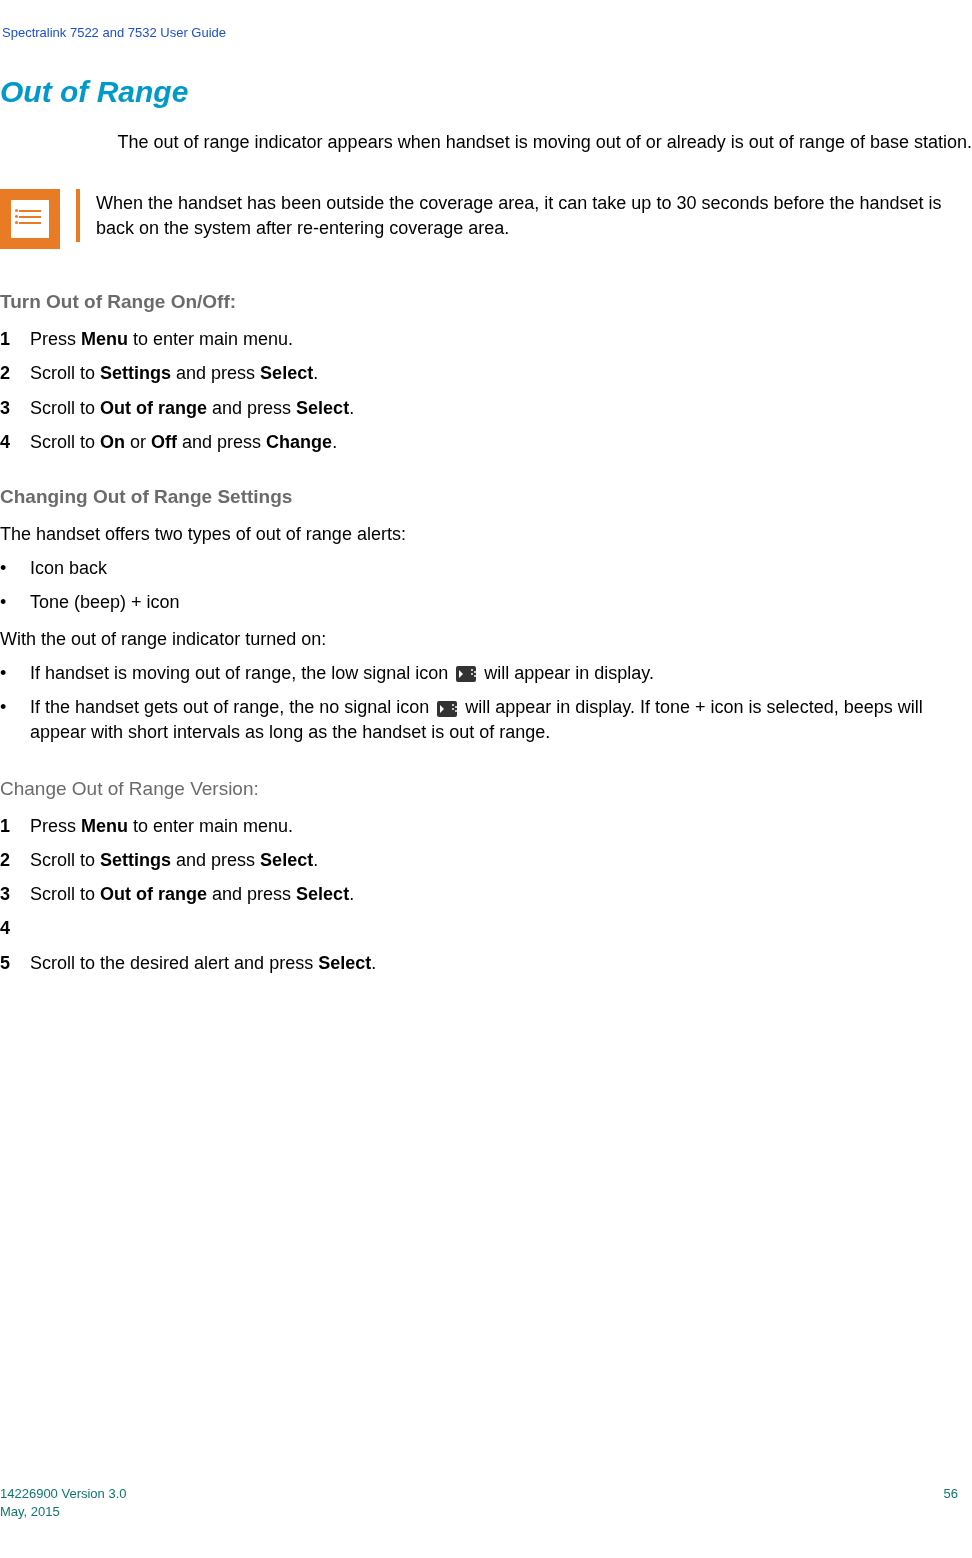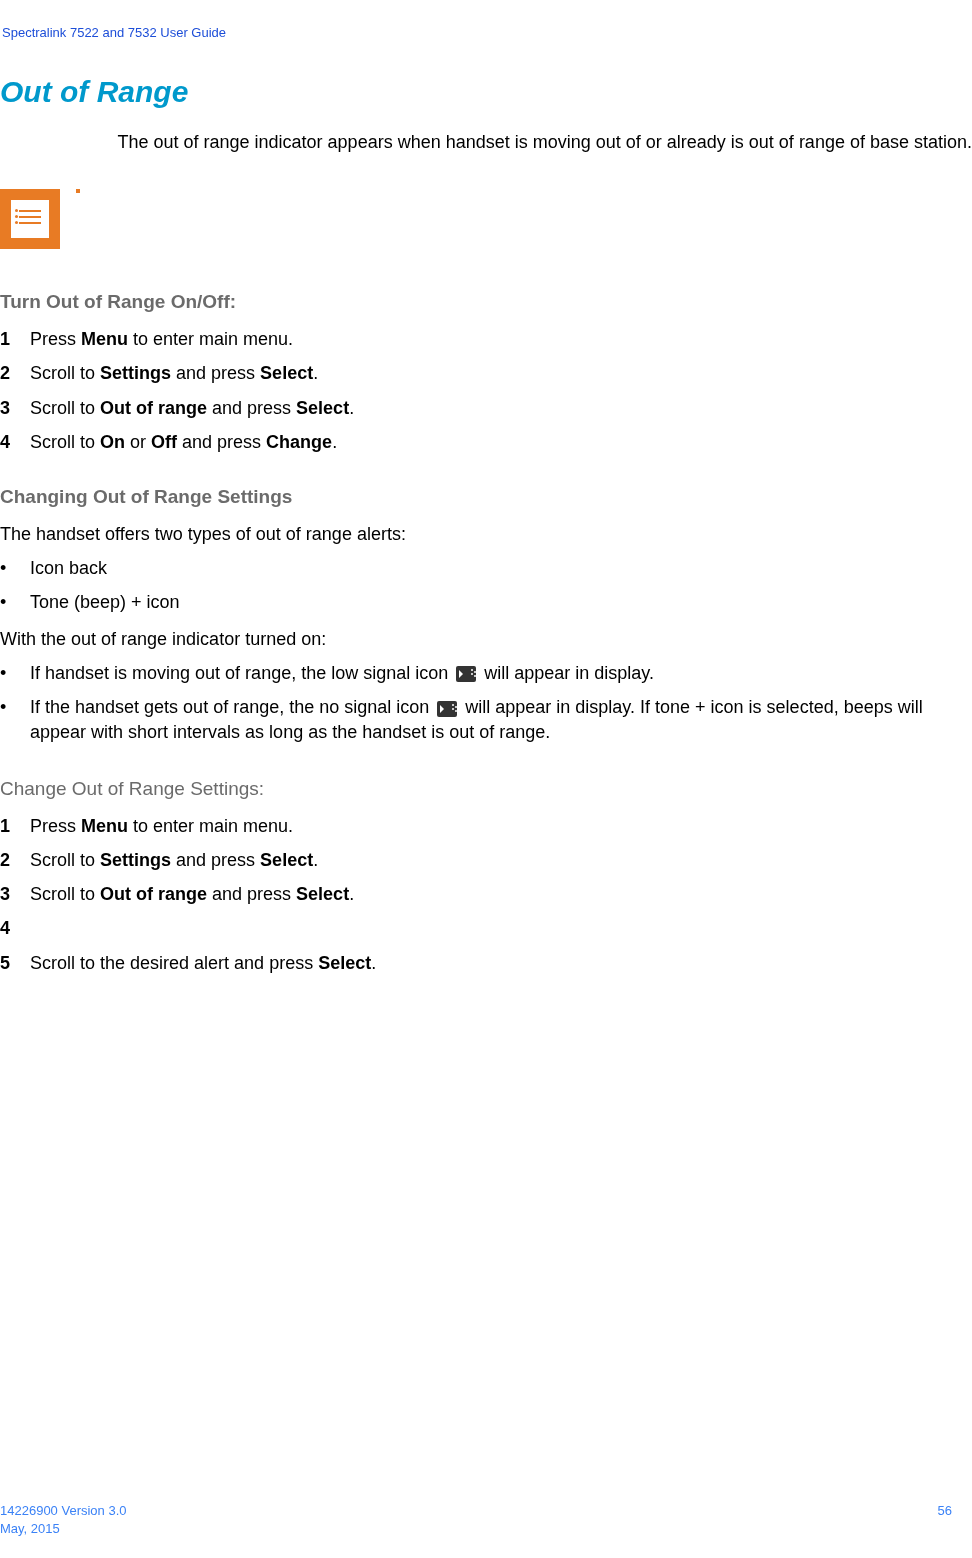--- a/index.html
+++ b/index.html
@@ -154,28 +154,28 @@
       right: 3px;
       top: 3px;
       width: 2px;
       height: 2px;
       background: #fff;
       border-radius: 50%;
       box-shadow: 3px 2px 0 #fff, 6px 4px 0 #fff, 0 4px 0 #fff, 3px 6px 0 #fff;
     }
     .footer {
       position: absolute;
-      bottom: 20px;
+      bottom: 37px;
       left: 0;
       width: 100%;
       display: flex;
       justify-content: space-between;
       font-size: 13px;
-      color: #3b82f6;
-      padding-right: 20px;
+      color: #0f766e;
+      padding-right: 14px;
     }
     .footer-left {
       line-height: 1.4;
     }
     b {
       font-weight: bold;
     }
   </style>
 </head>
 <body>
@@ -184,20 +184,21 @@
 
 <div class="section-title">Out of Range</div>
 
 <div class="intro-text">The out of range indicator appears when handset is moving out of or already is out of range of base station.</div>
 
 <div class="note-box">
   <div class="note-icon-wrapper">
     <div class="note-icon-inner"></div>
   </div>
   <div class="note-content">
+    <div>When the handset has been outside the coverage area, it can take up to 30 seconds before the handset is back on the system after re-entering coverage area.</div>
   </div>
 </div>
 
 <div class="subsection-title">Turn Out of Range On/Off:</div>
 <div class="numbered-list">
   <div class="numbered-item">
     <span class="num">1</span>
     <span><span>Press </span><b>Menu</b><span> to enter main menu.</span></span>
   </div>
   <div class="numbered-item">
@@ -233,21 +234,21 @@
     <span><span>If handset is moving out of range, the low signal icon </span><span class="inline-icon"></span><span> will appear in display.</span></span>
   </div>
   <div class="bullet-item">
     <span class="bullet">•</span>
     <span><span>If the handset gets out of range, the no signal icon </span><span class="inline-icon"></span><span> will appear in display. If tone + icon is selected, beeps will appear with short intervals as long as the handset is out of range.</span></span>
   </div>
 </div>
 
 <div class="spacer"></div>
 
-<div class="subsection-title-2">Change Out of Range Settings:</div>
+<div class="subsection-title-2">Change Out of Range Version:</div>
 <div class="numbered-list">
   <div class="numbered-item">
     <span class="num">1</span>
     <span><span>Press </span><b>Menu</b><span> to enter main menu.</span></span>
   </div>
   <div class="numbered-item">
     <span class="num">2</span>
     <span><span>Scroll to </span><b>Settings</b><span> and press </span><b>Select</b><span>.</span></span>
   </div>
   <div class="numbered-item">

